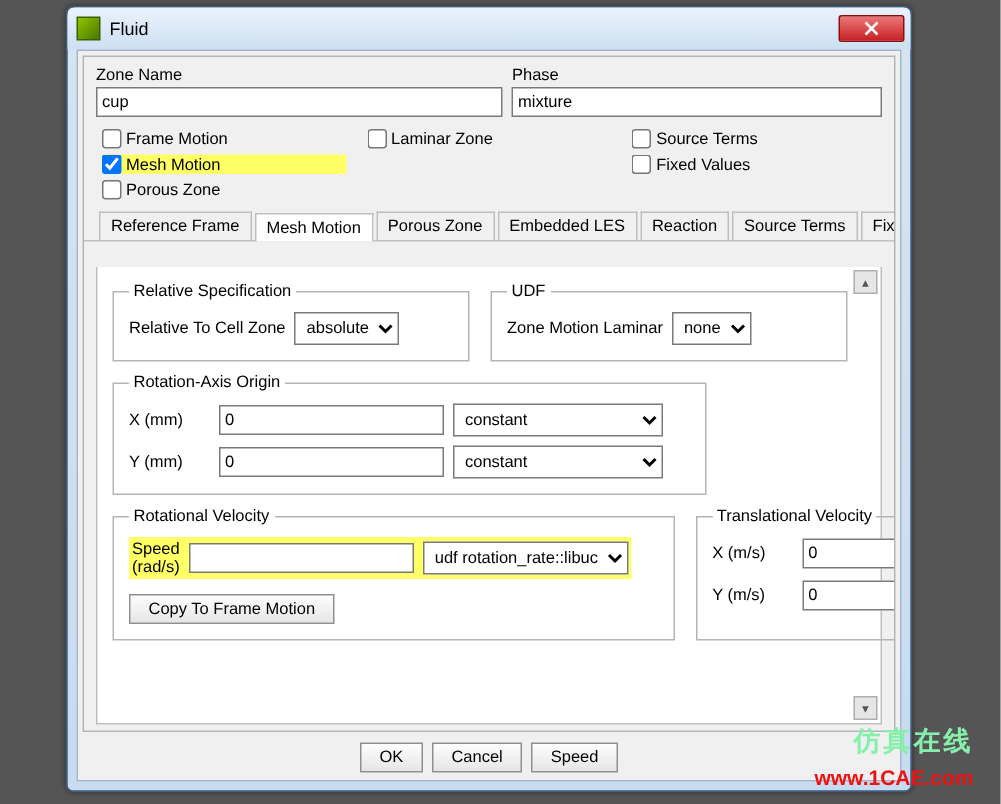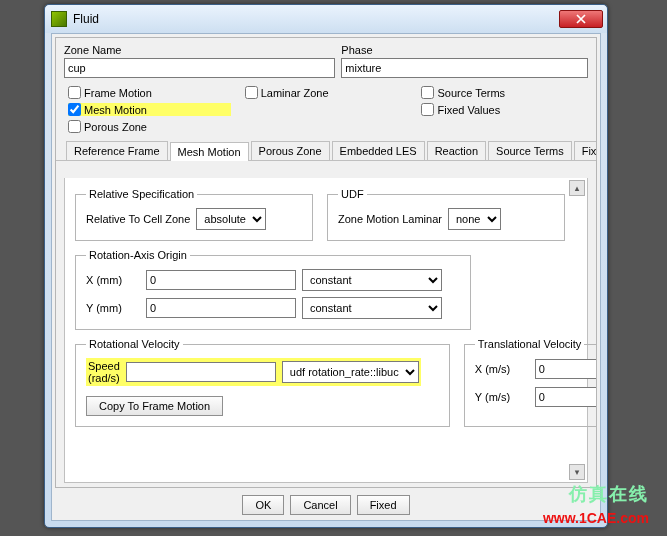--- a/index.html
+++ b/index.html
@@ -298,19 +298,19 @@
 
         <div class="scroll-up">▴</div>
         <div class="scroll-dn">▾</div>
       </div>
 
     </div>
 
     <div class="bottom-bar">
       <button class="btn">OK</button>
       <button class="btn">Cancel</button>
-      <button class="btn">Fixed</button>
+      <button class="btn">Speed</button>
     </div>
   </div>
 </div>
 
 <div class="watermark-cn">仿真在线</div>
 <div class="watermark-url">www.1CAE.com</div>
 
 </body></html>

